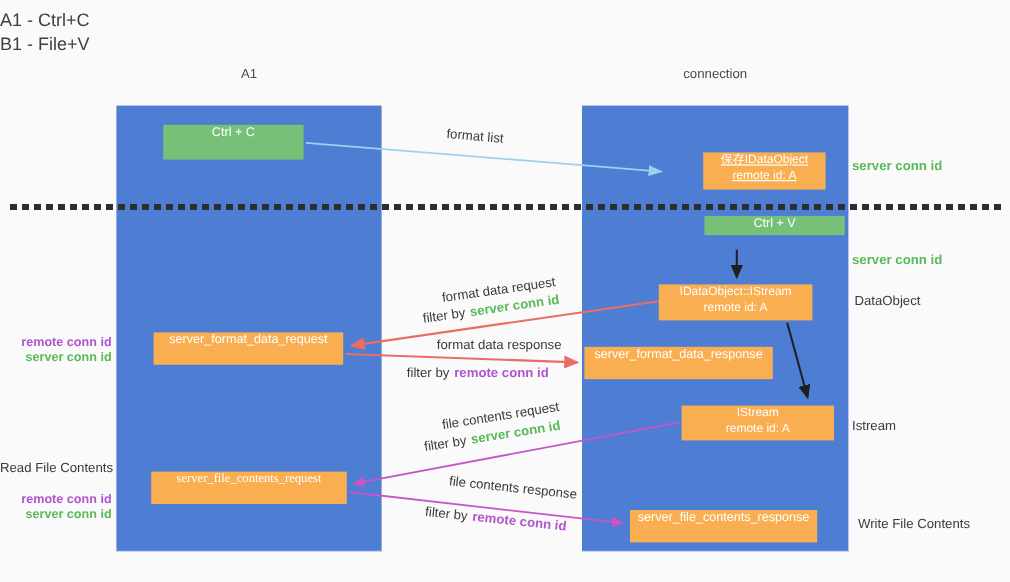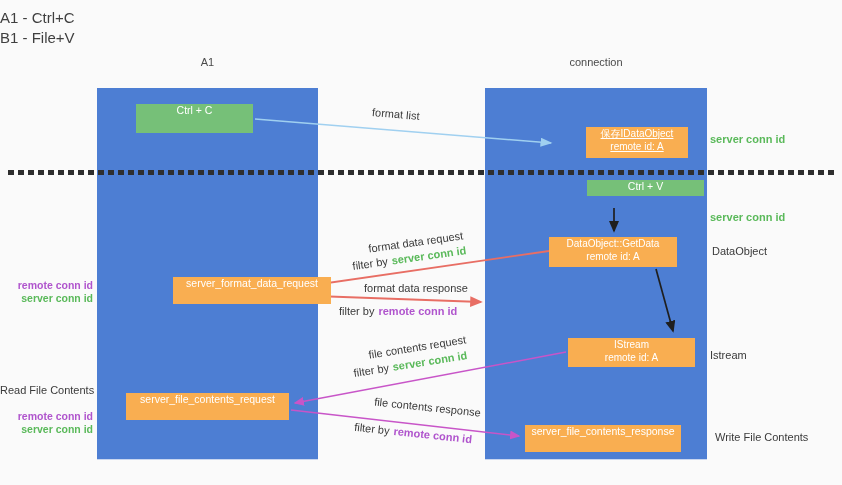--- a/index.html
+++ b/index.html
@@ -29,24 +29,24 @@
      background:repeating-linear-gradient(90deg,#2e2e2e 0 6px,transparent 6px 10px);}
 
   .node{position:absolute; color:#fff; text-align:center; font-size:10.5px;
         display:flex; flex-direction:column; justify-content:flex-start; line-height:13px;}
   .node.orange{background:var(--node-orange);}
   .node.green{background:var(--node-green);}
   .n-ctrl-c{left:136px; top:104px; width:117px; height:29px;}
   .n-save{left:586px; top:127px; width:102px; height:31px; font-size:10px;text-decoration:underline;}
   .n-ctrl-v{left:587px; top:180px; width:117px; height:16px;}
   .n-getdata{left:549px; top:237px; width:128px; height:30px; font-size:10px;}
-  .n-fmt-req{left:128px; top:277px; width:158px; height:27px;margin-left:45px;}
+  .n-fmt-req{left:128px; top:277px; width:158px; height:27px;}
   .n-fmt-resp{left:487px; top:289px; width:157px; height:27px;}
   .n-istream{left:568px; top:338px; width:127px; height:29px; font-size:10px;}
-  .n-file-req{left:126px; top:393px; width:163px; height:27px;}
+  .n-file-req{left:126px; top:393px; width:163px; height:27px;font-family:Liberation Serif, serif;}
   .n-file-resp{left:525px; top:425px; width:156px; height:27px;}
 
   svg.arrows{position:absolute; left:0; top:0; pointer-events:none;}
   .st-blue{stroke:var(--blue-arrow); stroke-width:1.5;}
   .st-black{stroke:var(--black-arrow); stroke-width:1.7;}
   .st-salmon{stroke:var(--salmon-arrow); stroke-width:1.8;}
   .st-magenta{stroke:var(--magenta-arrow); stroke-width:1.5;}
   .ah-blue{fill:var(--blue-arrow);} .ah-black{fill:var(--black-arrow);}
   .ah-salmon{fill:var(--salmon-arrow);} .ah-magenta{fill:var(--magenta-arrow);}
 
@@ -125,25 +125,28 @@
     <div>Ctrl + C</div>
   </div>
   <div class="node orange n-save">
     <div>保存IDataObject</div>
     <div>remote id: A</div>
   </div>
   <div class="node green n-ctrl-v">
     <div>Ctrl + V</div>
   </div>
   <div class="node orange n-getdata">
-    <div>DataObject::GetData</div>
+    <div>IDataObject::IStream</div>
     <div>remote id: A</div>
   </div>
   <div class="node orange n-fmt-req">
     <div>server_format_data_request</div>
+  </div>
+  <div class="node orange n-fmt-resp">
+    <div>server_format_data_response</div>
   </div>
   <div class="node orange n-istream">
     <div>IStream</div>
     <div>remote id: A</div>
   </div>
   <div class="node orange n-file-req">
     <div>server_file_contents_request</div>
   </div>
   <div class="node orange n-file-resp">
     <div>server_file_contents_response</div>

